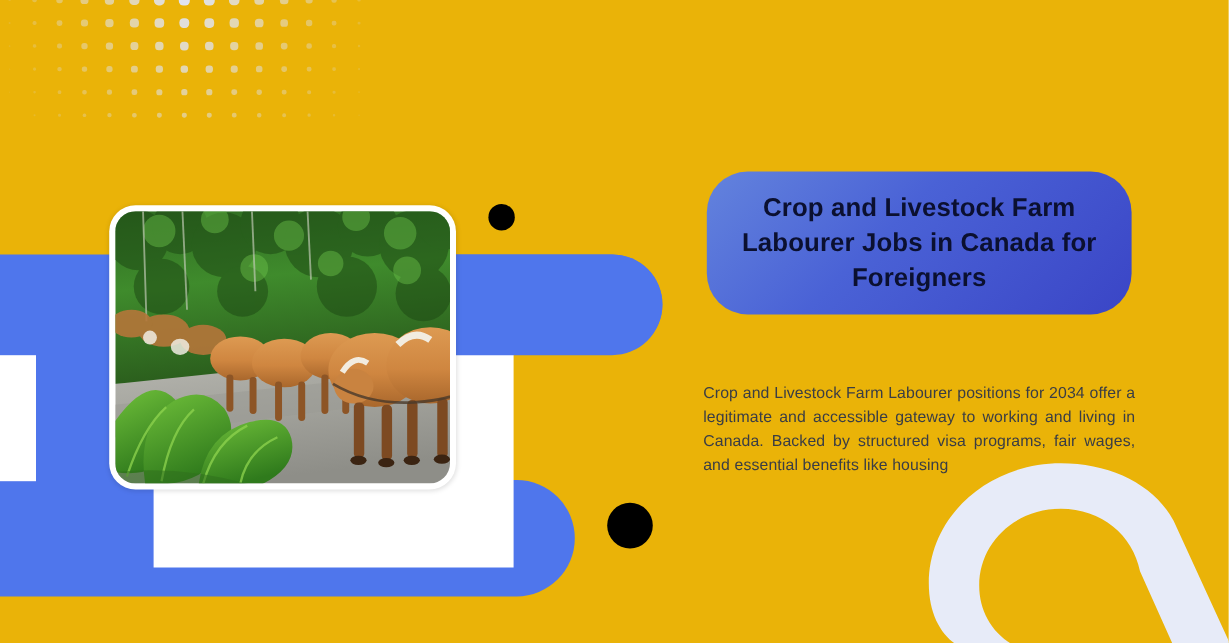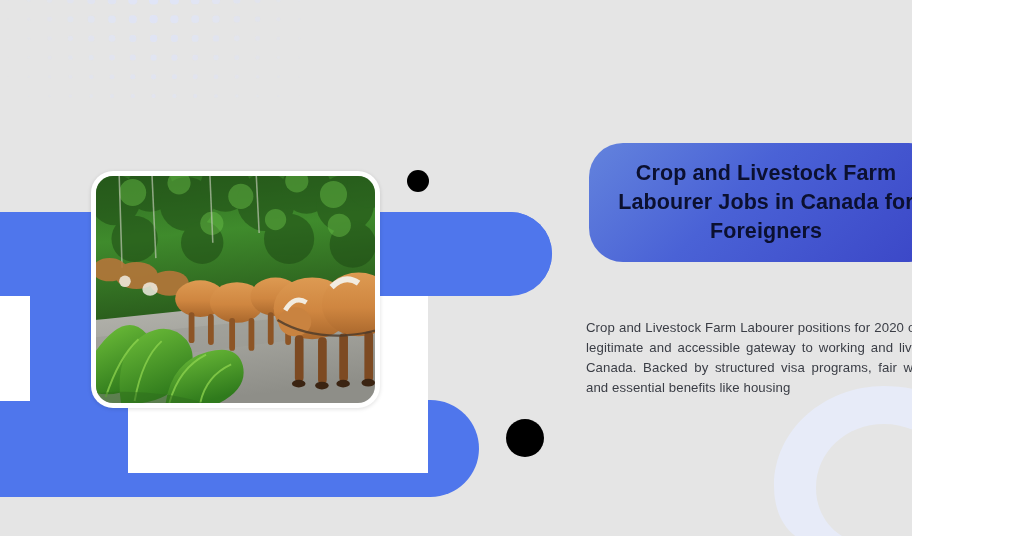--- a/index.html
+++ b/index.html
@@ -5,24 +5,24 @@
   html, body {
     margin: 0;
     padding: 0;
     background: #ffffff;
   }
   body {
     font-family: "Liberation Sans", sans-serif;
   }
   #stage {
     position: relative;
-    width: 912px;
+    width: 1024px;
     height: 536px;
     overflow: hidden;
-    background: #e5e5e5;
+    background: #eab308;
   }
 
   
   #dot-grid {
     position: absolute;
     left: 0;
     top: -6px;
     width: 372px;
     height: 108px;
     pointer-events: none;
@@ -393,15 +393,15 @@
   <svg id="watermark-a" viewBox="0 0 262 165" aria-hidden="true">
     <path d="M118 8 C58 8 8 52 8 108 C8 140 24 160 44 165 L92 165 C66 158 50 136 50 110
              C50 74 80 46 118 46 C152 46 178 68 184 98 L214 165 L262 165 L212 56
              C196 26 160 8 118 8 Z" fill="#e7ebf8"></path>
   </svg>
 
   <div id="title-card">
     <div id="title-text">Crop and Livestock Farm Labourer Jobs in Canada for Foreigners</div>
   </div>
 
-  <div id="body-paragraph">Crop and Livestock Farm Labourer positions for 2020 offer a legitimate and accessible gateway to working and living in Canada. Backed by structured visa programs, fair wages, and essential benefits like housing</div>
+  <div id="body-paragraph">Crop and Livestock Farm Labourer positions for 2034 offer a legitimate and accessible gateway to working and living in Canada. Backed by structured visa programs, fair wages, and essential benefits like housing</div>
 
 </div>
 
 </body></html>

